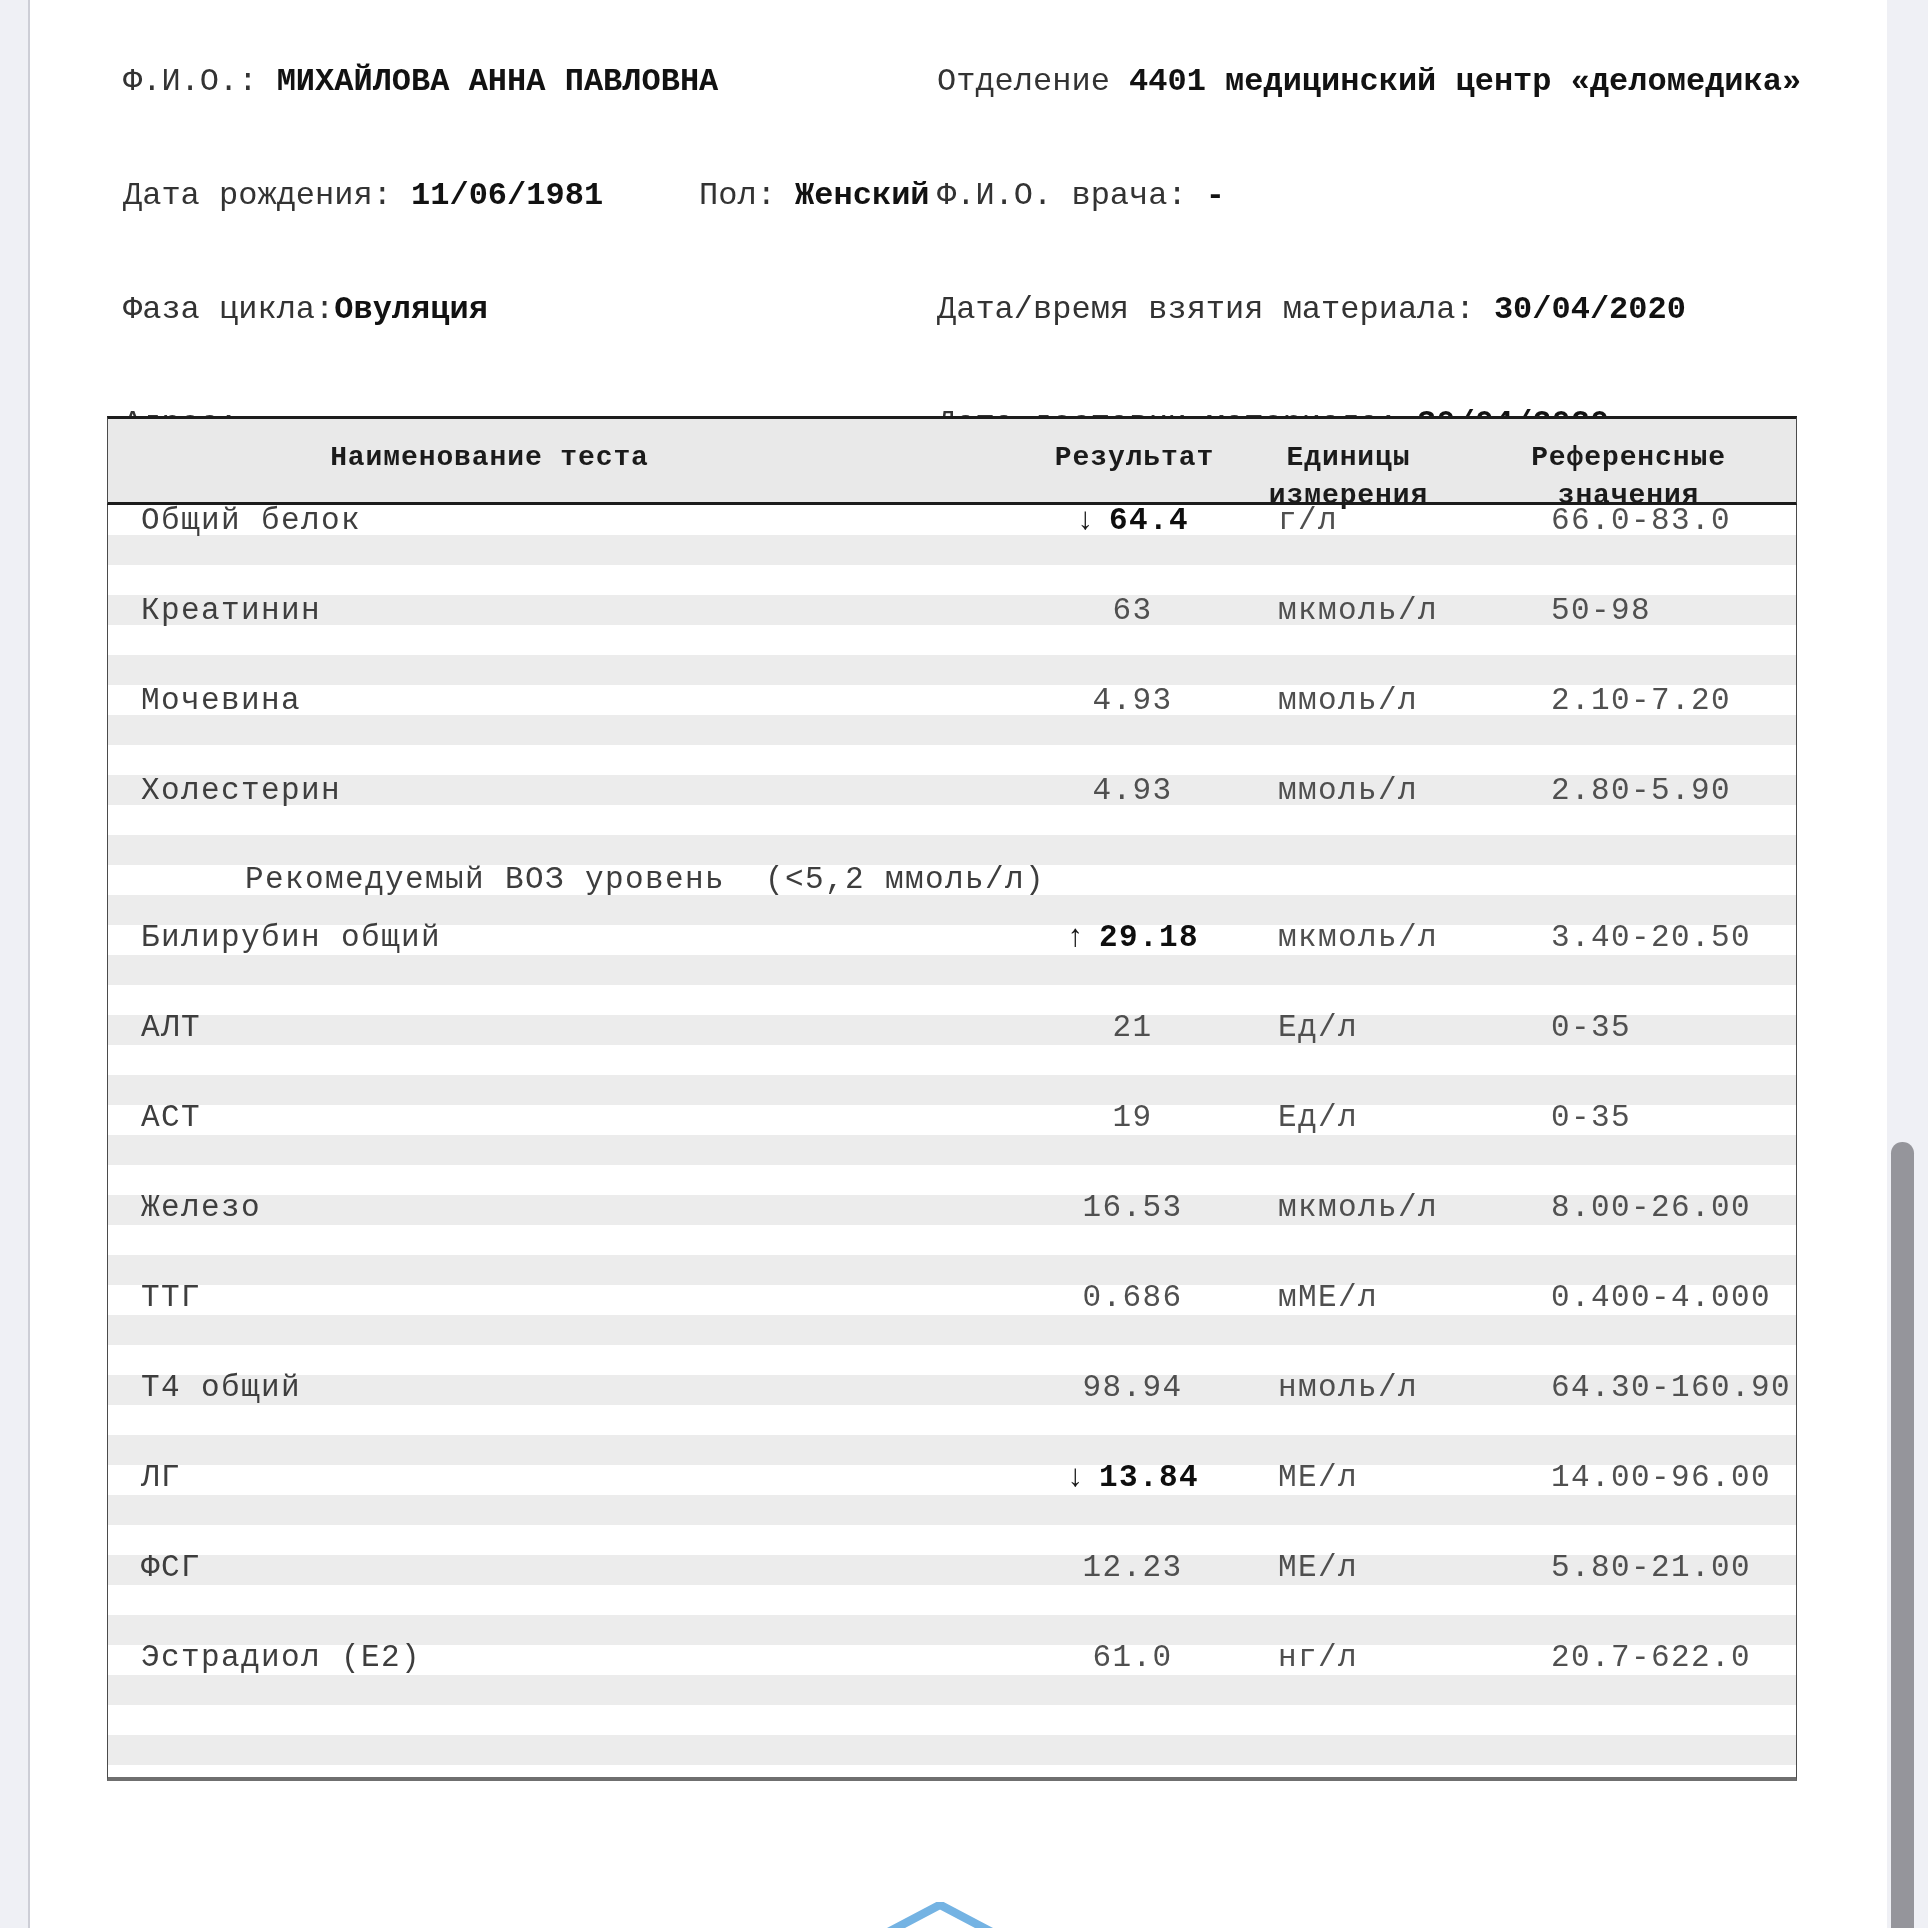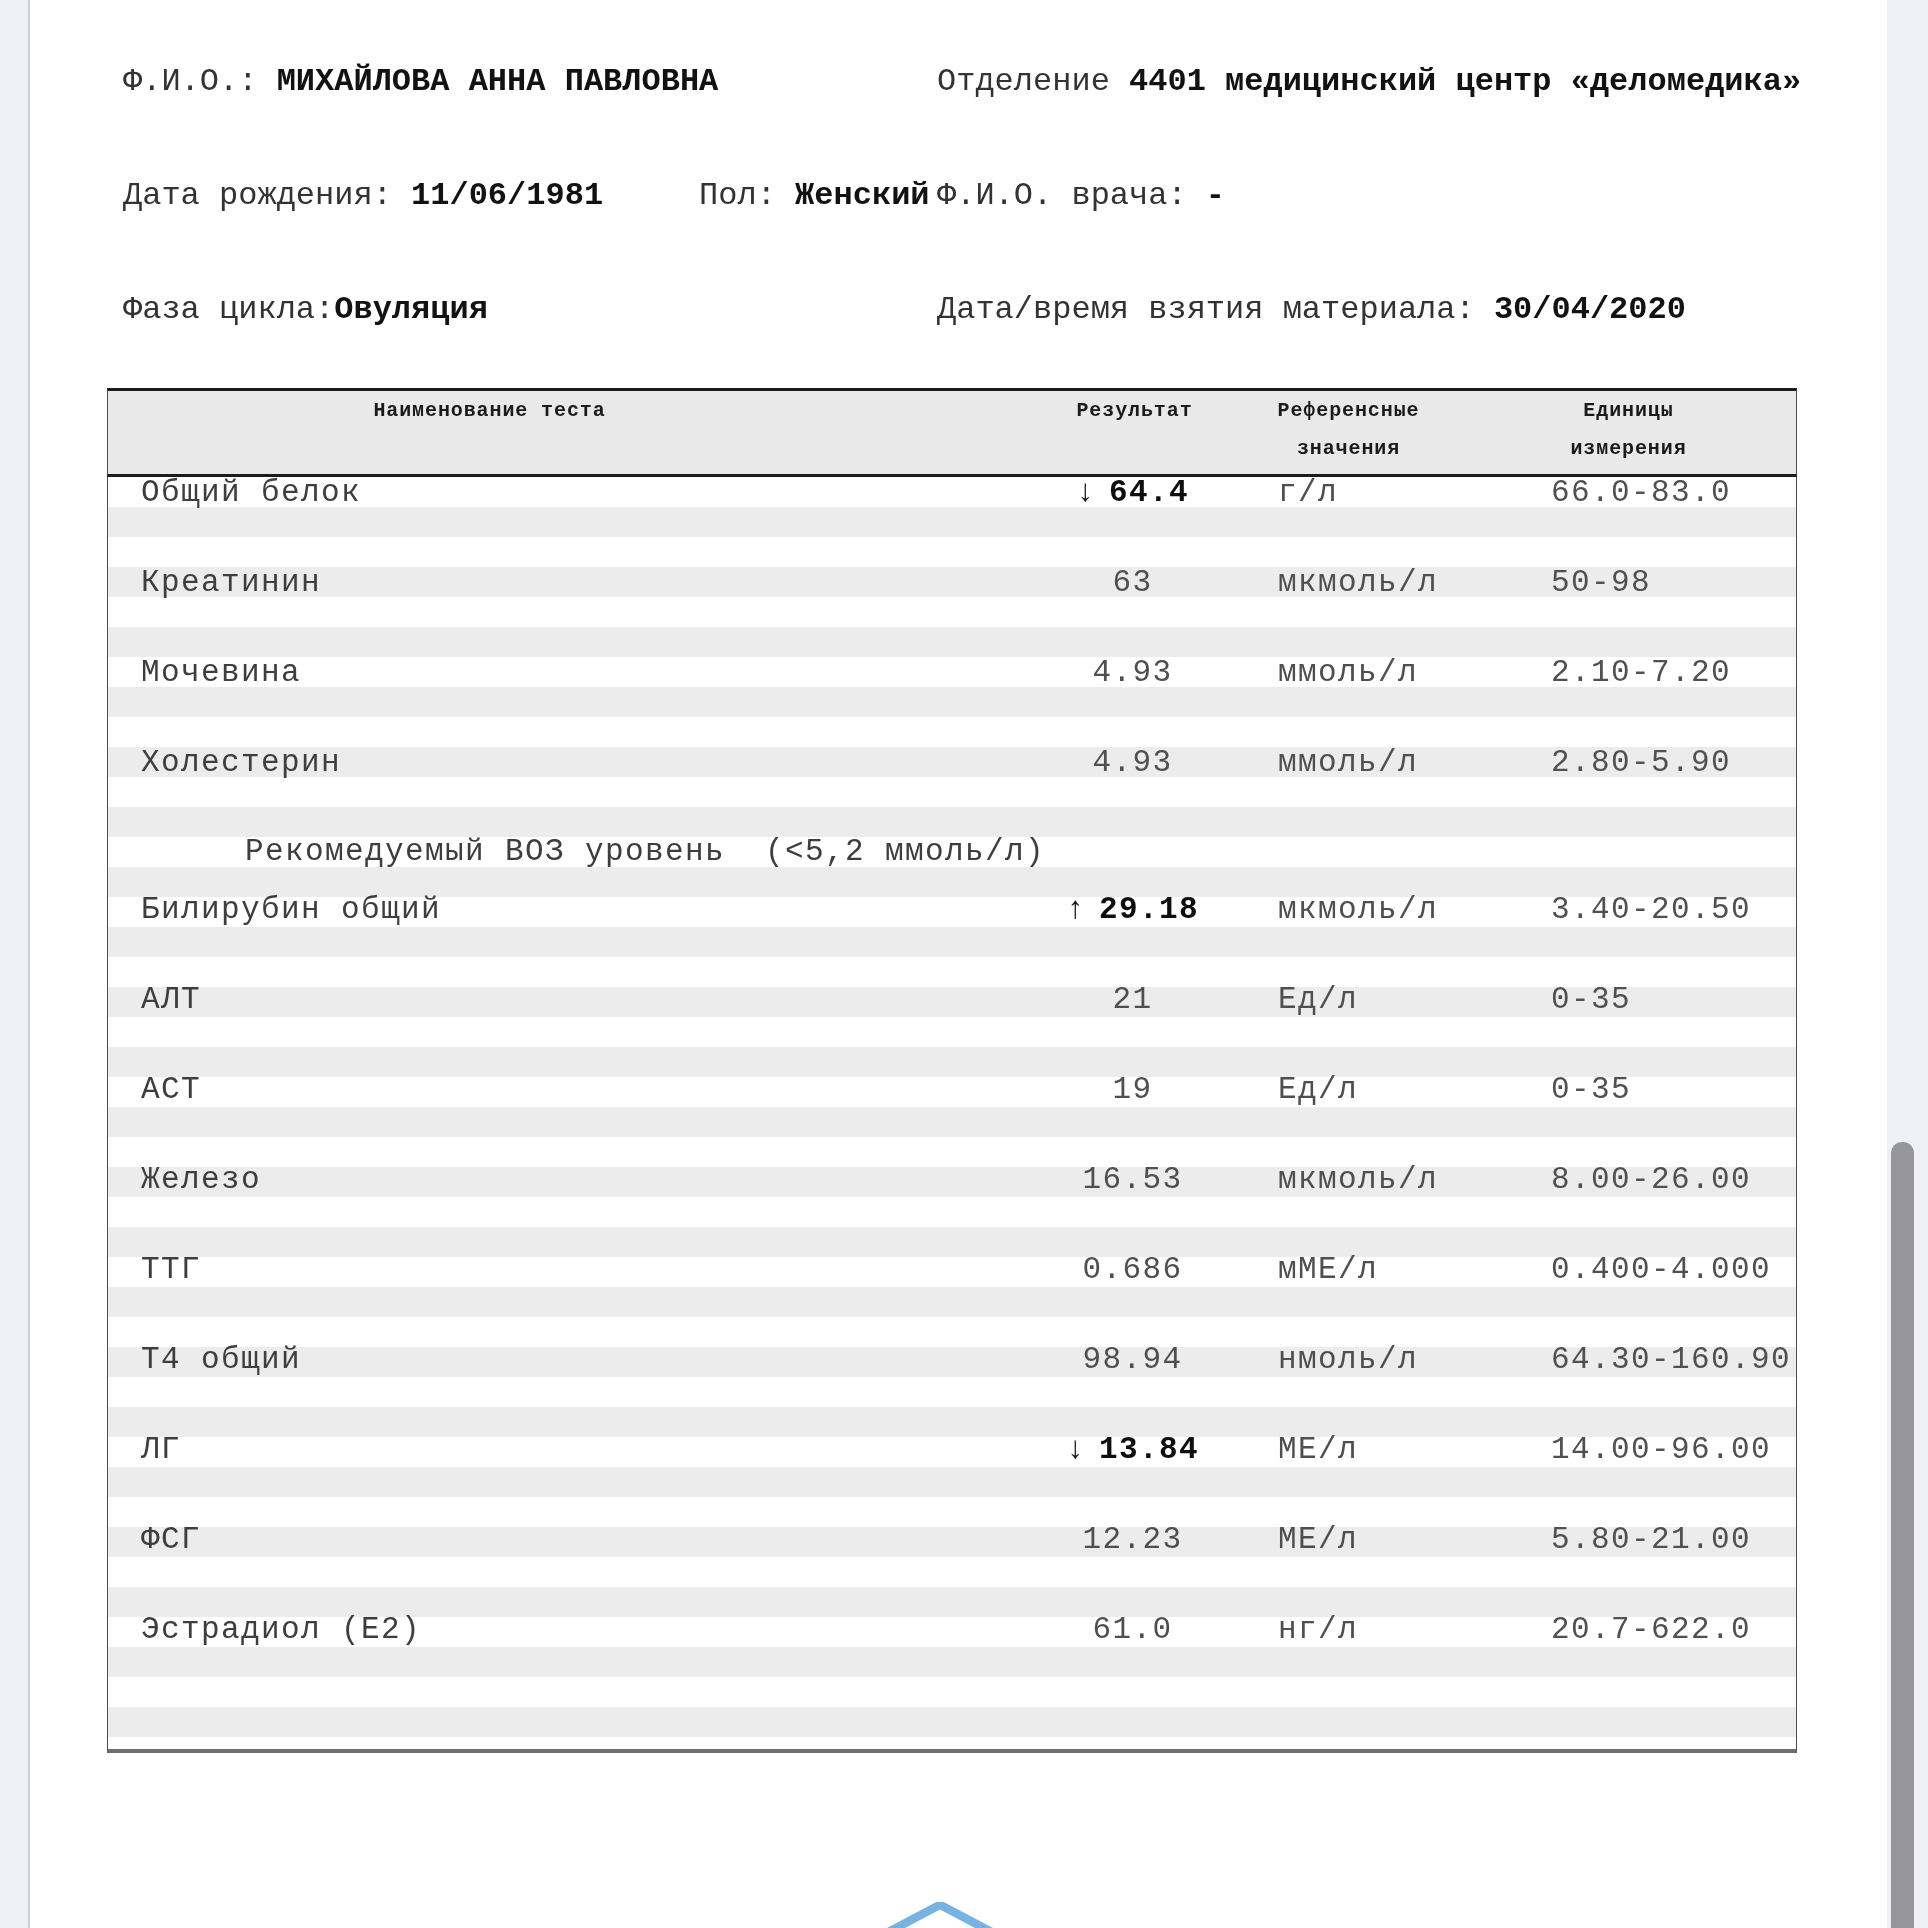--- a/index.html
+++ b/index.html
@@ -26,21 +26,21 @@
     position:absolute;top:298px;left:0;width:100%;text-align:center;
     font-size:34px;font-weight:bold;letter-spacing:1.9px;color:#161616;
   }
   
   .table{position:absolute;left:77px;top:388px;width:1690px;}
   .thead{
     display:grid;grid-template-columns:923px 207px 221px 339px;
     background:#e9e9e9;height:89px;box-sizing:border-box;
     border-top:3.8px solid #1c1c1c;border-bottom:3.8px solid #1c1c1c;
     border-left:1.9px solid #4b4b4b;border-right:1.9px solid #4b4b4b;
-    padding-top:1px;font-weight:bold;font-size:20px;letter-spacing:0.9px;color:#1b1b1b;
+    padding-top:20px;font-weight:bold;font-size:28px;letter-spacing:0.9px;color:#1b1b1b;margin-top:28px;
   }
   .th{text-align:center;line-height:38px;}
   .th-name{padding-right:160px;}
   .tbody{
     box-sizing:border-box;
     border-left:1.9px solid #4b4b4b;border-right:1.9px solid #4b4b4b;
     border-bottom:4.7px solid #6f6f6f;
     background:repeating-linear-gradient(to bottom,#ffffff 0 30px,#ececec 30px 60px);
   }
   .row{
@@ -97,26 +97,26 @@
     <div class="thead">
       <div class="th th-name">
         <div>Наименование теста</div>
         <div></div>
       </div>
       <div class="th">
         <div>Результат</div>
         <div></div>
       </div>
       <div class="th">
+        <div>Единицы</div>
+        <div>измерения</div>
+      </div>
+      <div class="th">
         <div>Референсные</div>
         <div>значения</div>
-      </div>
-      <div class="th">
-        <div>Единицы</div>
-        <div>измерения</div>
       </div>
     </div>
     <div class="tbody">
         <div class="row">
           <div class="cell c-name">Общий белок</div>
           <div class="cell c-res"><span class="arrow">↓</span><b>64.4</b></div>
           <div class="cell c-units">г/л</div>
           <div class="cell c-ref">66.0-83.0</div>
         </div>
         <div class="row">

